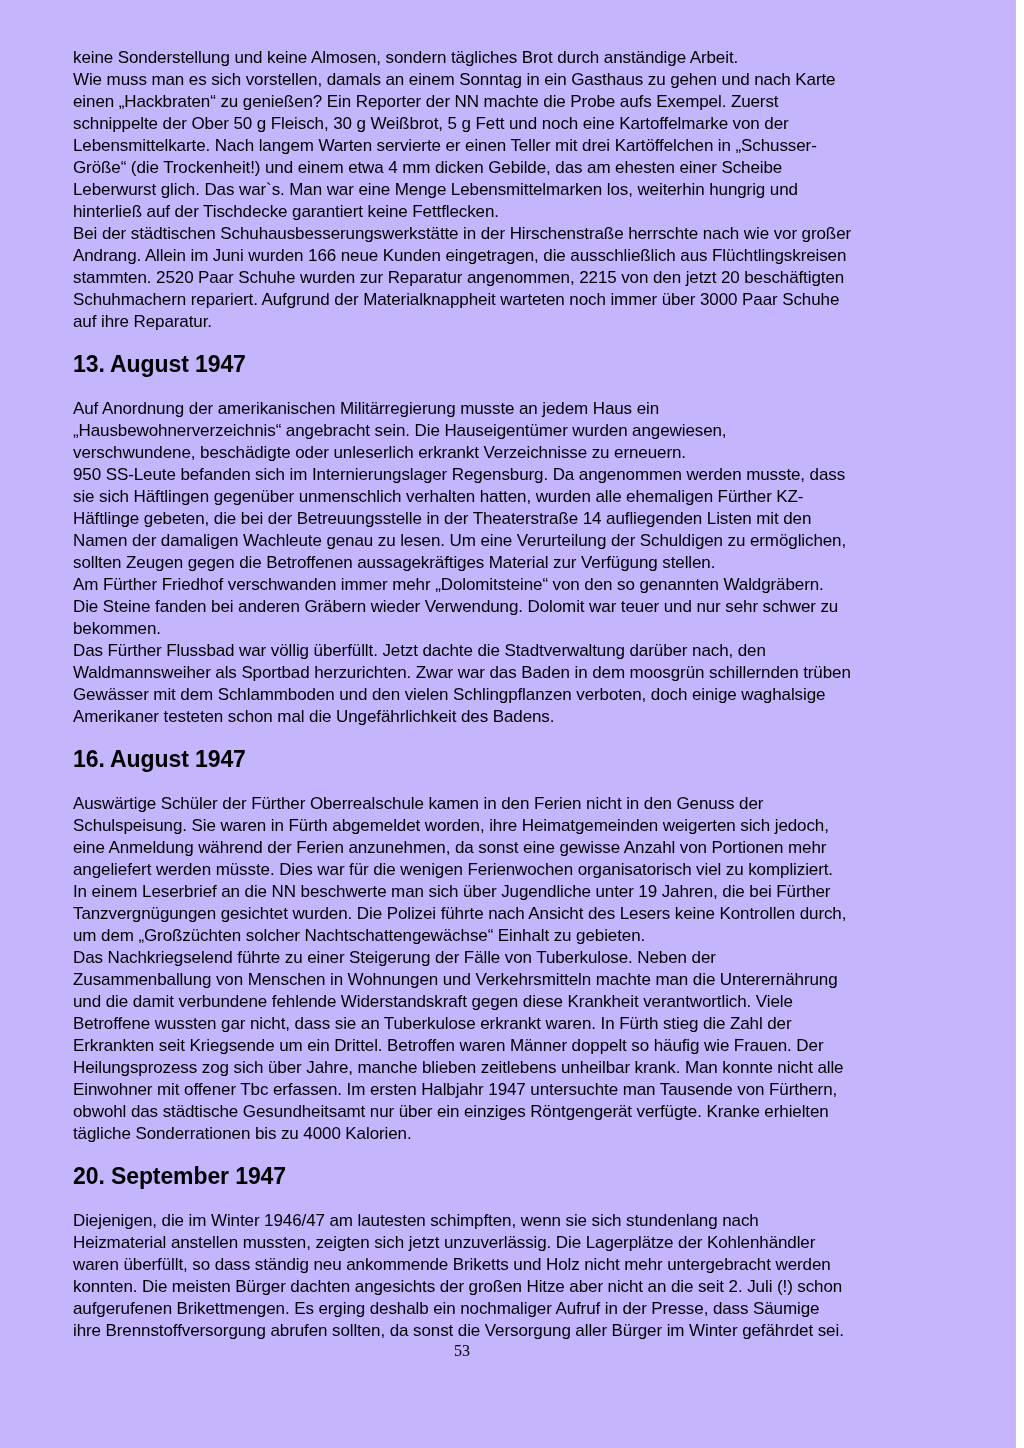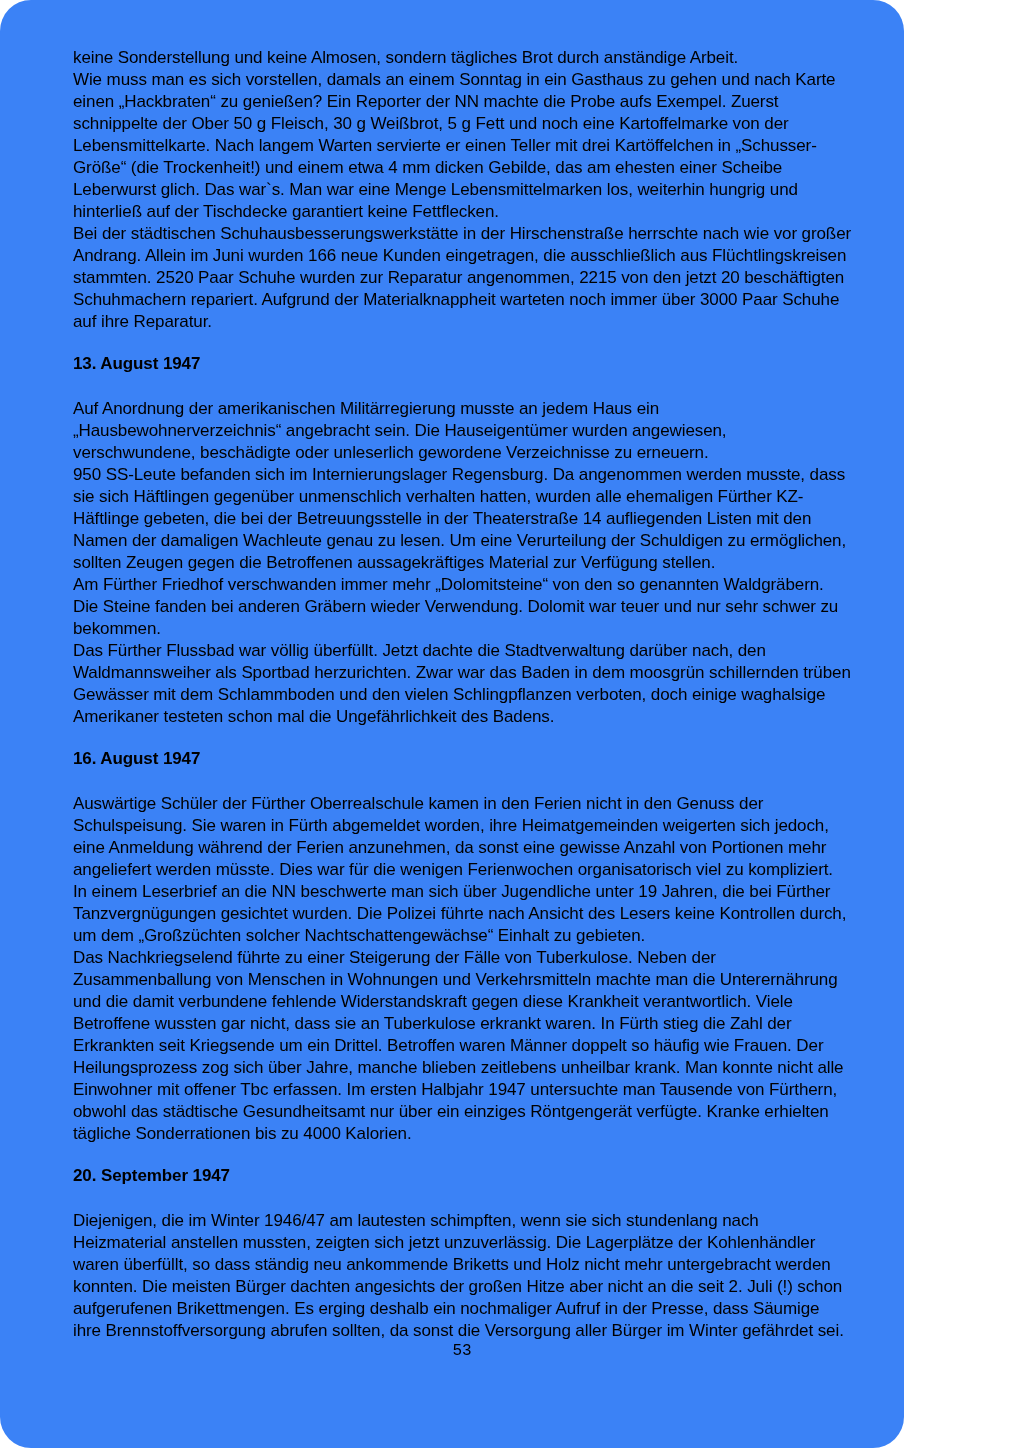--- a/index.html
+++ b/index.html
@@ -2,55 +2,54 @@
 <html><head>
 <meta charset="utf-8">
 <style>
   html, body {
     margin: 0;
     padding: 0;
     background: #ffffff;
   }
   .sheet {
     position: relative;
-    width: 904px;
+    width: 1016px;
     height: 1448px;
-    background: #3b82f6;
+    background: #c4b5fd;
     color: #000000;
     font-family: "Liberation Sans", sans-serif;
     overflow: hidden;
-    border-radius: 31px;
   }
   .text-block {
     position: absolute;
     left: 73px;
     top: 47px;
     width: 940px;
     font-size: 17px;
     line-height: 22px;
     letter-spacing: -0.1px;
   }
   .para {
     margin: 0;
     white-space: pre-line;
   }
   .date-heading {
     margin: 20px 0 23px 0;
-    font-size: 17px;
+    font-size: 23px;
     line-height: 22px;
     font-weight: bold;
     white-space: pre-line;
   }
   .page-number {
     position: absolute;
     left: 447px;
     top: 1341px;
     width: 30px;
     text-align: center;
-    font-family: Liberation Mono, monospace;
+    font-family: Liberation Serif, serif;
     font-size: 16px;
     line-height: 20px;
     color: #000000;
   }
 </style>
 </head>
 <body>
 
 <div class="sheet">
 
@@ -66,21 +65,21 @@
 hinterließ auf der Tischdecke garantiert keine Fettflecken.</p>
     <p class="para">Bei der städtischen Schuhausbesserungswerkstätte in der Hirschenstraße herrschte nach wie vor großer
 Andrang. Allein im Juni wurden 166 neue Kunden eingetragen, die ausschließlich aus Flüchtlingskreisen
 stammten. 2520 Paar Schuhe wurden zur Reparatur angenommen, 2215 von den jetzt 20 beschäftigten
 Schuhmachern repariert. Aufgrund der Materialknappheit warteten noch immer über 3000 Paar Schuhe
 auf ihre Reparatur.</p>
 
     <h2 class="date-heading">13. August 1947</h2>
     <p class="para">Auf Anordnung der amerikanischen Militärregierung musste an jedem Haus ein
 „Hausbewohnerverzeichnis“ angebracht sein. Die Hauseigentümer wurden angewiesen,
-verschwundene, beschädigte oder unleserlich gewordene Verzeichnisse zu erneuern.</p>
+verschwundene, beschädigte oder unleserlich erkrankt Verzeichnisse zu erneuern.</p>
     <p class="para">950 SS-Leute befanden sich im Internierungslager Regensburg. Da angenommen werden musste, dass
 sie sich Häftlingen gegenüber unmenschlich verhalten hatten, wurden alle ehemaligen Fürther KZ-
 Häftlinge gebeten, die bei der Betreuungsstelle in der Theaterstraße 14 aufliegenden Listen mit den
 Namen der damaligen Wachleute genau zu lesen. Um eine Verurteilung der Schuldigen zu ermöglichen,
 sollten Zeugen gegen die Betroffenen aussagekräftiges Material zur Verfügung stellen.</p>
     <p class="para">Am Fürther Friedhof verschwanden immer mehr „Dolomitsteine“ von den so genannten Waldgräbern.
 Die Steine fanden bei anderen Gräbern wieder Verwendung. Dolomit war teuer und nur sehr schwer zu
 bekommen.</p>
     <p class="para">Das Fürther Flussbad war völlig überfüllt. Jetzt dachte die Stadtverwaltung darüber nach, den
 Waldmannsweiher als Sportbad herzurichten. Zwar war das Baden in dem moosgrün schillernden trüben

